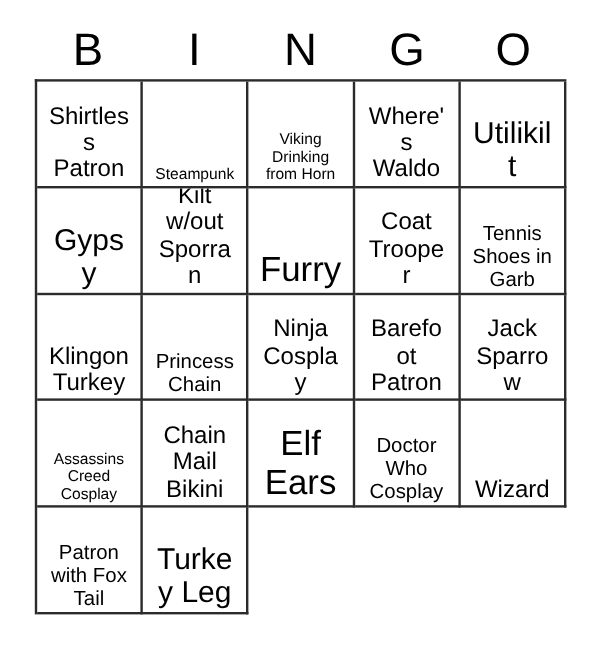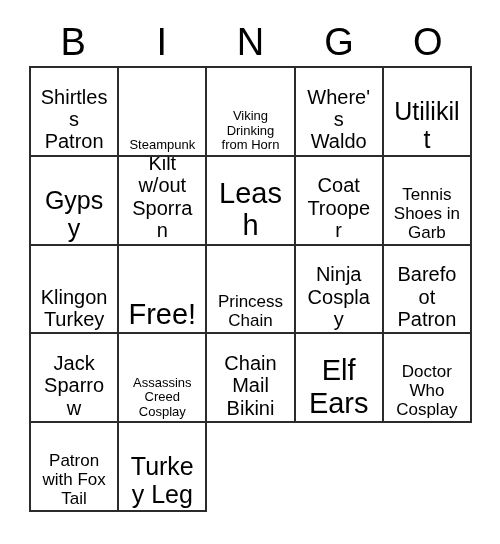--- a/index.html
+++ b/index.html
@@ -106,34 +106,31 @@
         <span>Utilikilt</span>
       </div>
 
     <div class="cell fs-lg">
         <span>Gypsy</span>
       </div>
     <div class="cell fs-md">
         <span>Kilt w/out Sporran</span>
       </div>
     <div class="cell fs-xl">
-        <span>Leash</span>
+        <span>Furry</span>
       </div>
     <div class="cell fs-md">
         <span>Coat Trooper</span>
       </div>
     <div class="cell fs-sm">
         <span>Tennis Shoes in Garb</span>
       </div>
 
     <div class="cell fs-md">
         <span>Klingon Turkey</span>
-      </div>
-    <div class="cell fs-xl">
-        <span>Free!</span>
       </div>
     <div class="cell fs-sm">
         <span>Princess Chain</span>
       </div>
     <div class="cell fs-md">
         <span>Ninja Cosplay</span>
       </div>
 
     <div class="cell fs-md">
         <span>Barefoot Patron</span>
@@ -147,20 +144,23 @@
     <div class="cell fs-md">
         <span>Chain Mail Bikini</span>
       </div>
     <div class="cell fs-xl">
         <span>Elf Ears</span>
       </div>
 
     <div class="cell fs-sm">
         <span>Doctor Who Cosplay</span>
       </div>
+    <div class="cell fs-md">
+        <span>Wizard</span>
+      </div>
     <div class="cell fs-sm">
         <span>Patron with Fox Tail</span>
       </div>
     <div class="cell fs-lg">
         <span>Turkey Leg</span>
       </div>
   </div>
 
 </div>
 

